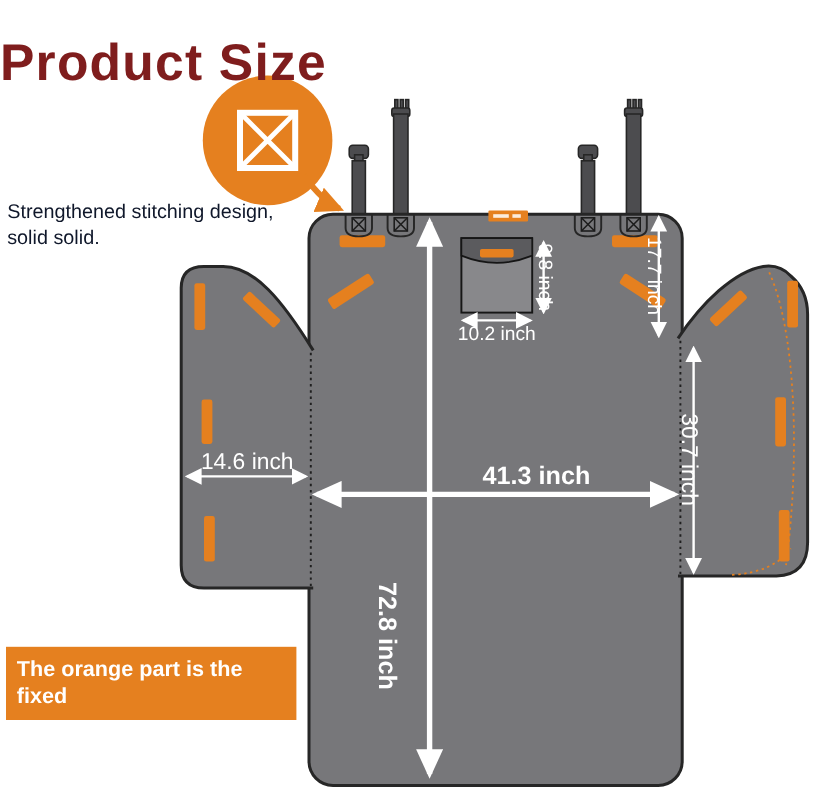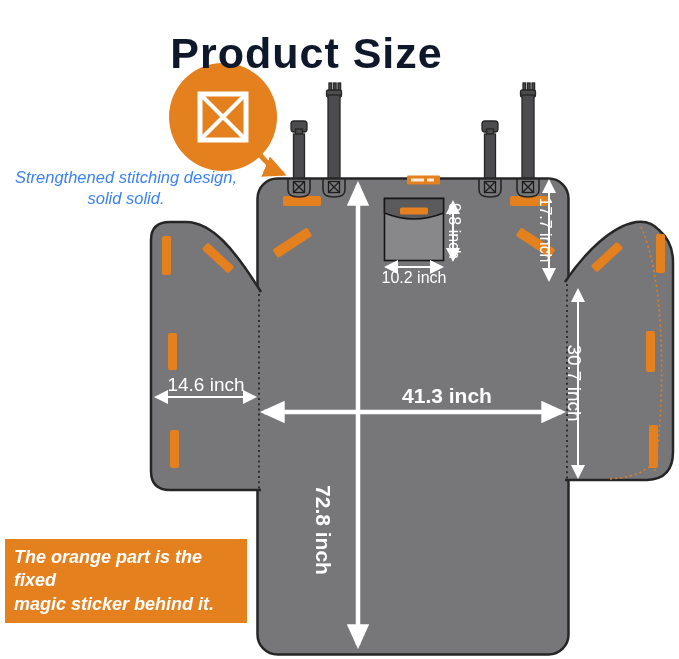--- a/index.html
+++ b/index.html
@@ -1,25 +1,25 @@
 <!DOCTYPE html>
 <html style="--accent-orange: #E5801F; --fabric-gray: #77777A; --strap-gray: #4C4C4F;"><head>
 <meta charset="utf-8">
 <style>
   html,body{margin:0;padding:0;background:#fff;}
   body{width:679px;height:659px;position:relative;overflow:hidden;
        font-family:"Liberation Sans", sans-serif;}
   .stage{position:absolute;inset:0;}
   svg{position:absolute;left:0;top:0;}
-  .page-title{position:absolute;left:0;top:0;width:613px;text-align:center;
-      font-size:43px;font-weight:700;letter-spacing:1px;color:#0f172a;}
-  .callout{position:absolute;left:6px;top:167px;width:240px;text-align:center;
-      font-style:italic;font-size:16.5px;line-height:1.25;color:#3b82f6;}
+  .page-title{position:absolute;left:0;top:0;width:613px;text-align:left;
+      font-size:43px;font-weight:700;letter-spacing:1px;color:#7f1d1d;}
+  .callout{position:absolute;left:6px;top:167px;width:240px;text-align:left;
+      font-size:16.5px;line-height:1.25;color:#0f172a;}
   .note-box{position:absolute;left:5px;top:539px;width:226px;
-      background:var(--accent-orange);color:#fff;font-weight:700;font-style:italic;
+      background:var(--accent-orange);color:#fff;font-weight:700;
       font-size:18px;line-height:1.3;padding:7px 7px 7px 9px;}
   .fill-orange{fill:var(--accent-orange);}
   .fill-fabric{fill:var(--fabric-gray);}
   .fill-strap{fill:var(--strap-gray);stroke:#262626;stroke-width:1.3;}
   .outline{stroke:#262626;stroke-width:2.5;fill:none;}
   .fold{stroke:#1f1f1f;stroke-width:1.6;stroke-dasharray:2 3.2;fill:none;}
   .stitch-orange{stroke:var(--accent-orange);stroke-width:1.5;stroke-dasharray:2 3;fill:none;}
   .tab{stroke:#262626;stroke-width:1.6;fill:none;}
   .xmark{stroke:#1c1c1c;stroke-width:1.3;fill:none;}
   .dimline{stroke:#fff;stroke-width:2;fill:none;}
@@ -172,16 +172,15 @@
 
   <h1 class="page-title">Product Size</h1>
 
   <div class="callout">
     <span>Strengthened stitching design,</span><br>
     <span>solid solid.</span>
   </div>
 
   <div class="note-box">
     <span>The orange part is the fixed</span><br>
-    <span>magic sticker behind it.</span>
   </div>
 
 </div>
 
 </body></html>

